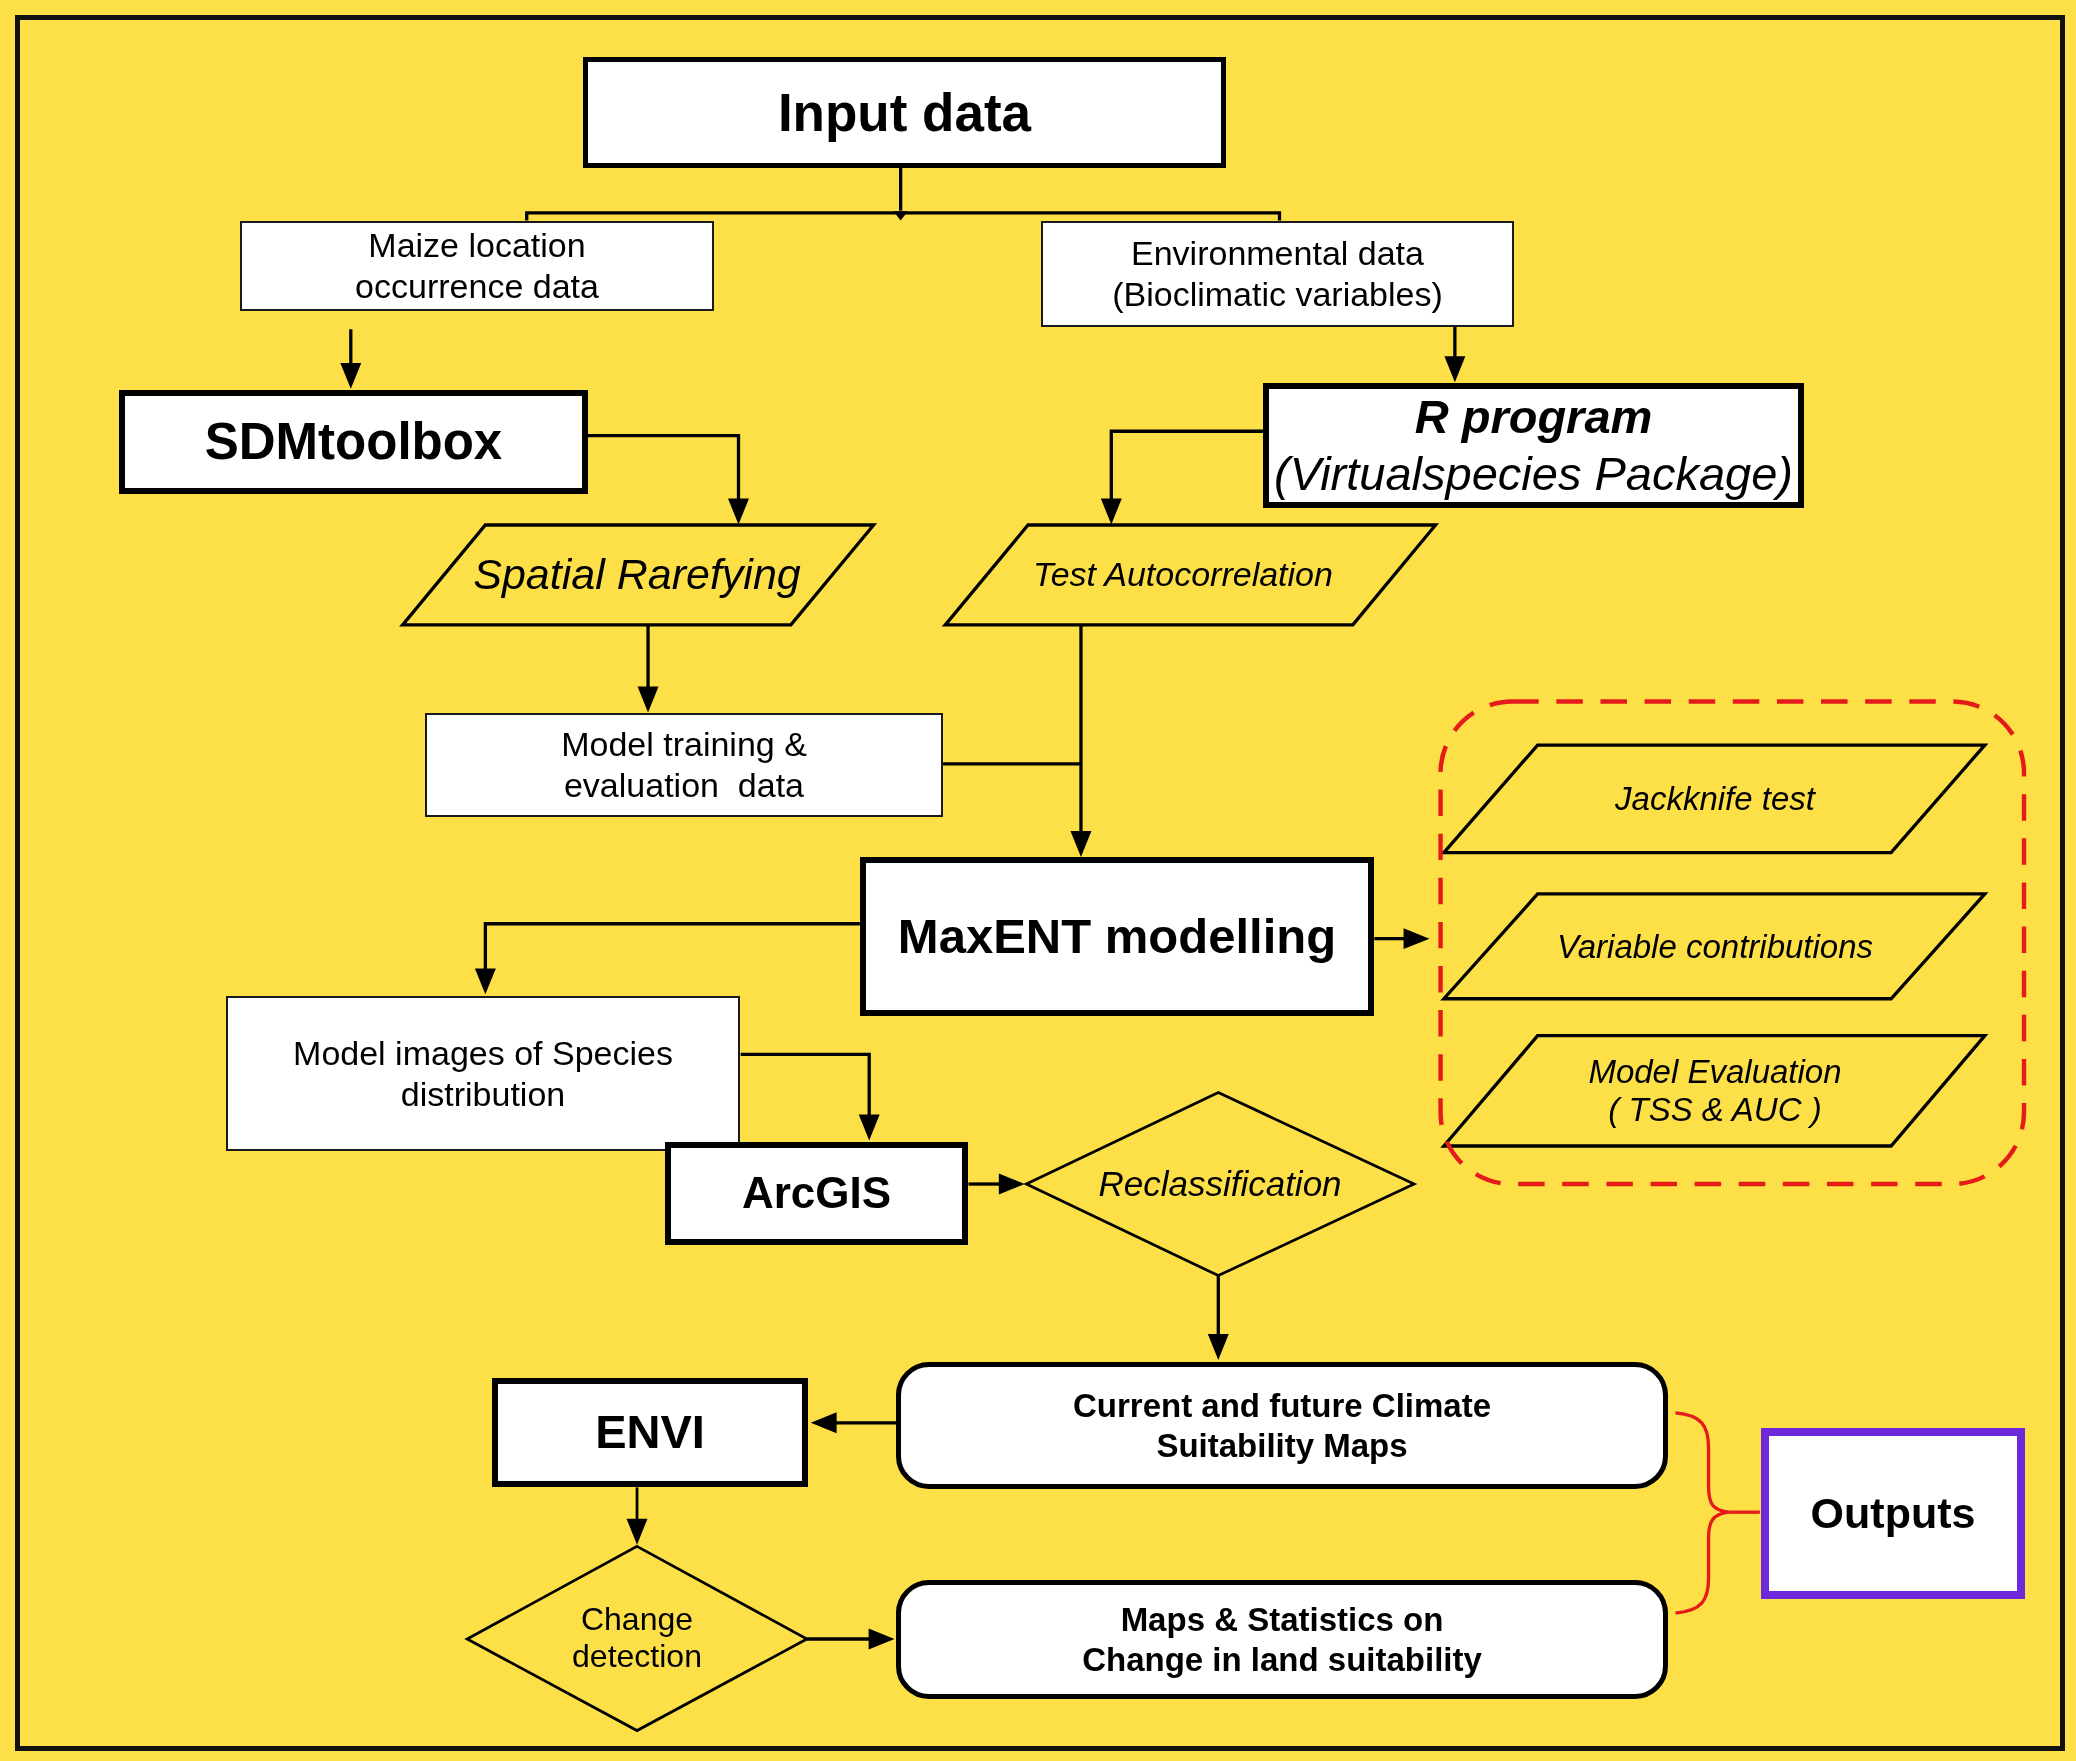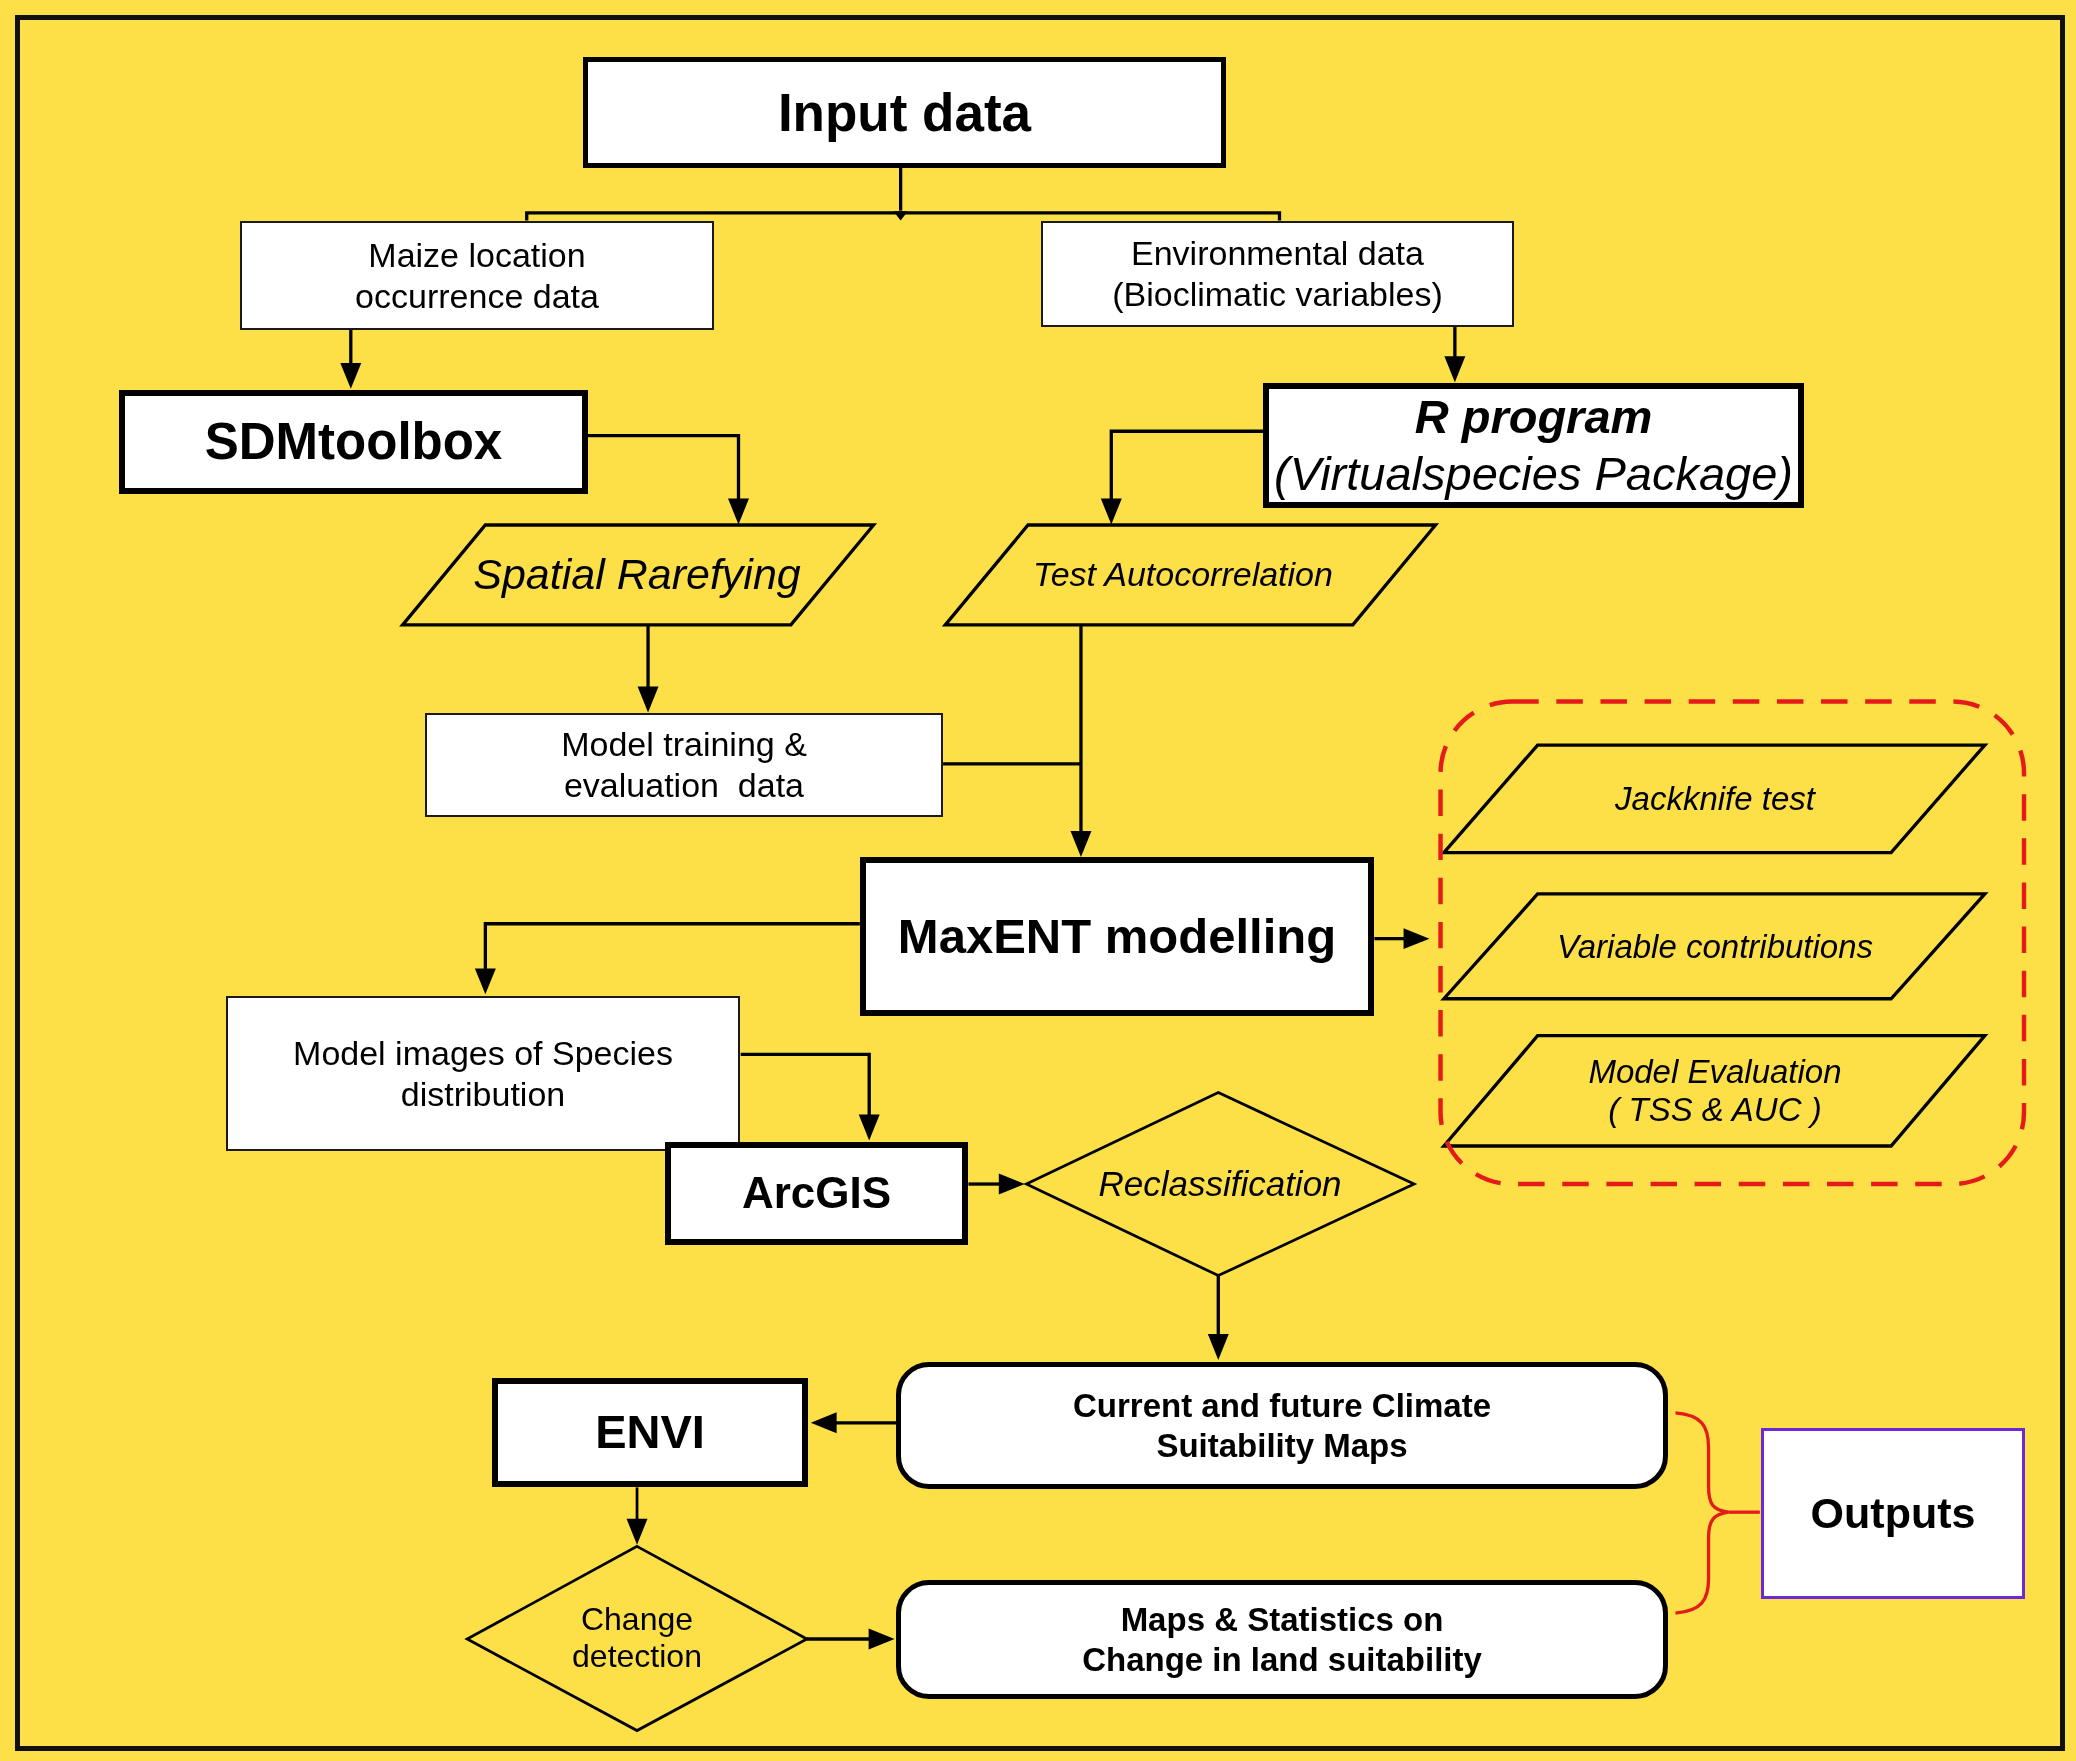--- a/index.html
+++ b/index.html
@@ -85,21 +85,21 @@
 
     <rect x="2612" y="1272" width="1058" height="875" rx="130" stroke="#e51a1a" stroke-width="8" stroke-dasharray="48 32"></rect>
     <path stroke="#e51a1a" stroke-width="6" d="M3038,2562 C3085,2566 3098,2585 3098,2625 L3098,2695 C3098,2728 3106,2738 3134,2742 C3106,2746 3098,2757 3098,2790 L3098,2862 C3098,2902 3085,2921 3038,2925"></path>
     <line stroke="#e51a1a" stroke-width="6" x1="3134" y1="2742" x2="3191" y2="2742"></line>
   </svg>
 
   <div class="box b-bold" style="left:583px;top:57px;width:643px;height:111px;font-size:53px;font-weight:bold;border-width:5.5px;">
     <span>Input data</span>
   </div>
 
-  <div class="box b-thin" style="left:240px;top:221px;width:474px;height:109px;font-size:34px;">
+  <div class="box b-thin" style="left:240px;top:221px;width:474px;height:90px;font-size:34px;">
     <span>Maize location</span>
     <span>occurrence data</span>
   </div>
 
   <div class="box b-thin" style="left:1041px;top:221px;width:473px;height:106px;font-size:34px;">
     <span>Environmental data</span>
     <span>(Bioclimatic variables)</span>
   </div>
 
   <div class="box b-bold" style="left:119px;top:390px;width:469px;height:104px;font-size:51px;font-weight:bold;">
@@ -136,21 +136,21 @@
   <div class="box b-round" style="left:896px;top:1362px;width:772px;height:127px;font-size:33px;font-weight:bold;">
     <span>Current and future Climate</span>
     <span>Suitability Maps</span>
   </div>
 
   <div class="box b-round" style="left:896px;top:1580px;width:772px;height:119px;font-size:33px;font-weight:bold;">
     <span>Maps &amp; Statistics on</span>
     <span>Change in land suitability</span>
   </div>
 
-  <div class="box" style="left:1761px;top:1428px;width:264px;height:171px;font-size:43px;font-weight:bold;border:3px solid #6d28d9;">
+  <div class="box" style="left:1761px;top:1428px;width:264px;height:171px;font-size:43px;font-weight:bold;border:8px solid #6d28d9;">
     <span>Outputs</span>
   </div>
 
   <div class="lbl it" style="left:419px;top:527px;width:436px;height:96px;font-size:43px;">
     <span>Spatial Rarefying</span>
   </div>
   <div class="lbl it" style="left:965px;top:527px;width:436px;height:96px;font-size:34px;">
     <span>Test Autocorrelation</span>
   </div>
   <div class="lbl it" style="left:1478px;top:894px;width:474px;height:105px;font-size:33px;">

